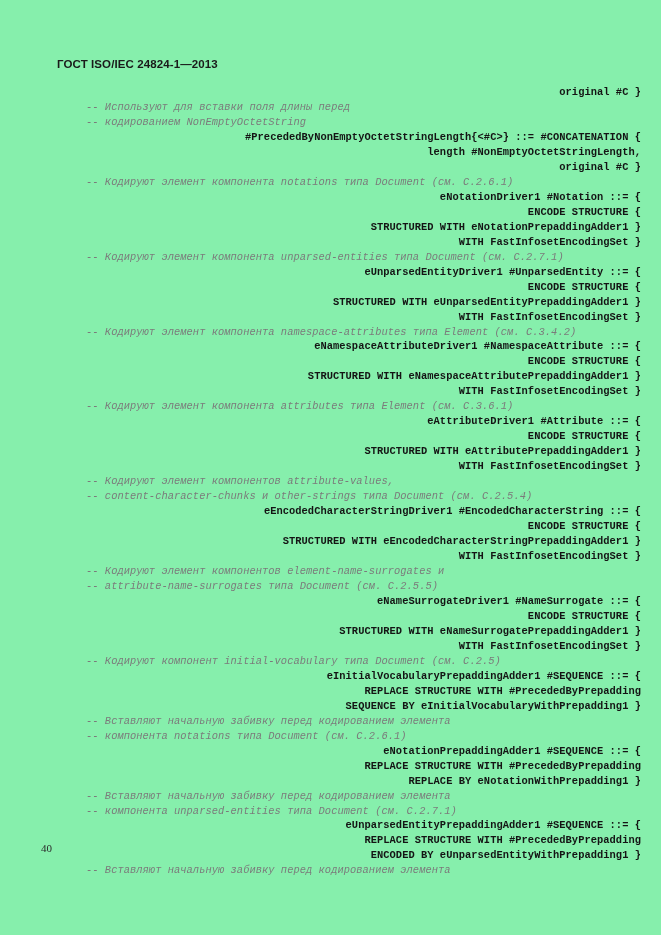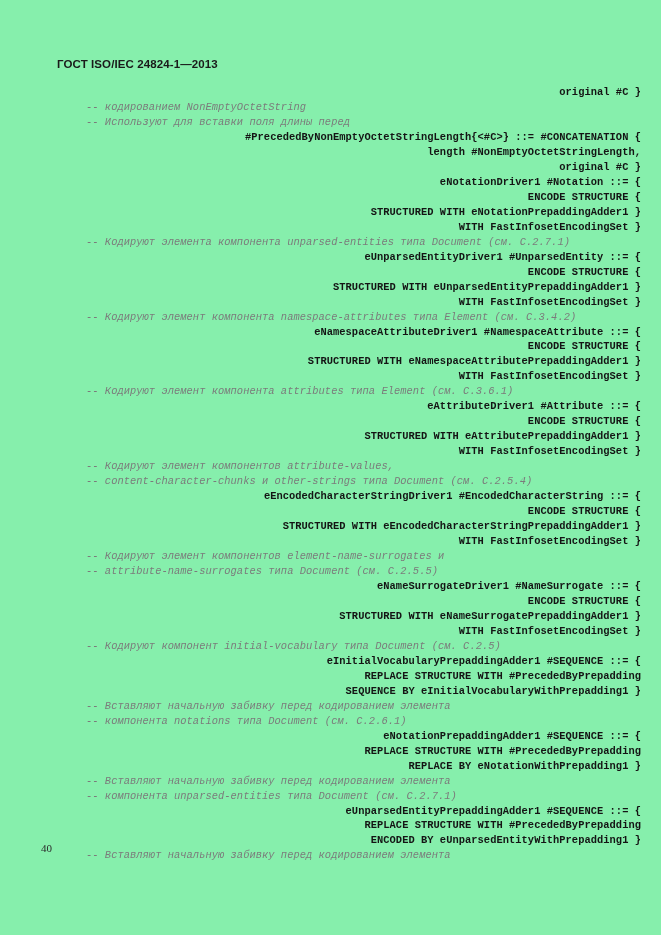--- a/index.html
+++ b/index.html
@@ -72,30 +72,31 @@
 </style>
 </head>
 <body>
 
 <div class="page">
 
   <div class="running-head">ГОСТ ISO/IEC 24824-1—2013</div>
 
   <div class="code-block">
       <div class="ln code">    original #C }</div>
+      <div class="ln comment">-- Используют для вставки поля длины перед</div>
       <div class="ln comment">-- кодированием NonEmptyOctetString</div>
-      <div class="ln comment">-- Используют для вставки поля длины перед</div>
       <div class="ln code">#PrecededByNonEmptyOctetStringLength{&lt;#C&gt;} ::= #CONCATENATION {</div>
       <div class="ln code">    length #NonEmptyOctetStringLength,</div>
       <div class="ln code">    original #C }</div>
+      <div class="ln comment">-- Кодируют элемент компонента notations типа Document (см. C.2.6.1)</div>
       <div class="ln code">eNotationDriver1 #Notation ::= {</div>
       <div class="ln code">    ENCODE STRUCTURE {</div>
       <div class="ln code">        STRUCTURED WITH eNotationPrepaddingAdder1 }</div>
       <div class="ln code">    WITH FastInfosetEncodingSet }</div>
-      <div class="ln comment">-- Кодируют элемента компонента unparsed-entities типа Document (см. C.2.7.1)</div>
+      <div class="ln comment">-- Кодируют элемент компонента unparsed-entities типа Document (см. C.2.7.1)</div>
       <div class="ln code">eUnparsedEntityDriver1 #UnparsedEntity ::= {</div>
       <div class="ln code">    ENCODE STRUCTURE {</div>
       <div class="ln code">        STRUCTURED WITH eUnparsedEntityPrepaddingAdder1 }</div>
       <div class="ln code">    WITH FastInfosetEncodingSet }</div>
       <div class="ln comment">-- Кодируют элемент компонента namespace-attributes типа Element (см. C.3.4.2)</div>
       <div class="ln code">eNamespaceAttributeDriver1 #NamespaceAttribute ::= {</div>
       <div class="ln code">    ENCODE STRUCTURE {</div>
       <div class="ln code">        STRUCTURED WITH eNamespaceAttributePrepaddingAdder1 }</div>
       <div class="ln code">    WITH FastInfosetEncodingSet }</div>
       <div class="ln comment">-- Кодируют элемент компонента attributes типа Element (см. C.3.6.1)</div>

